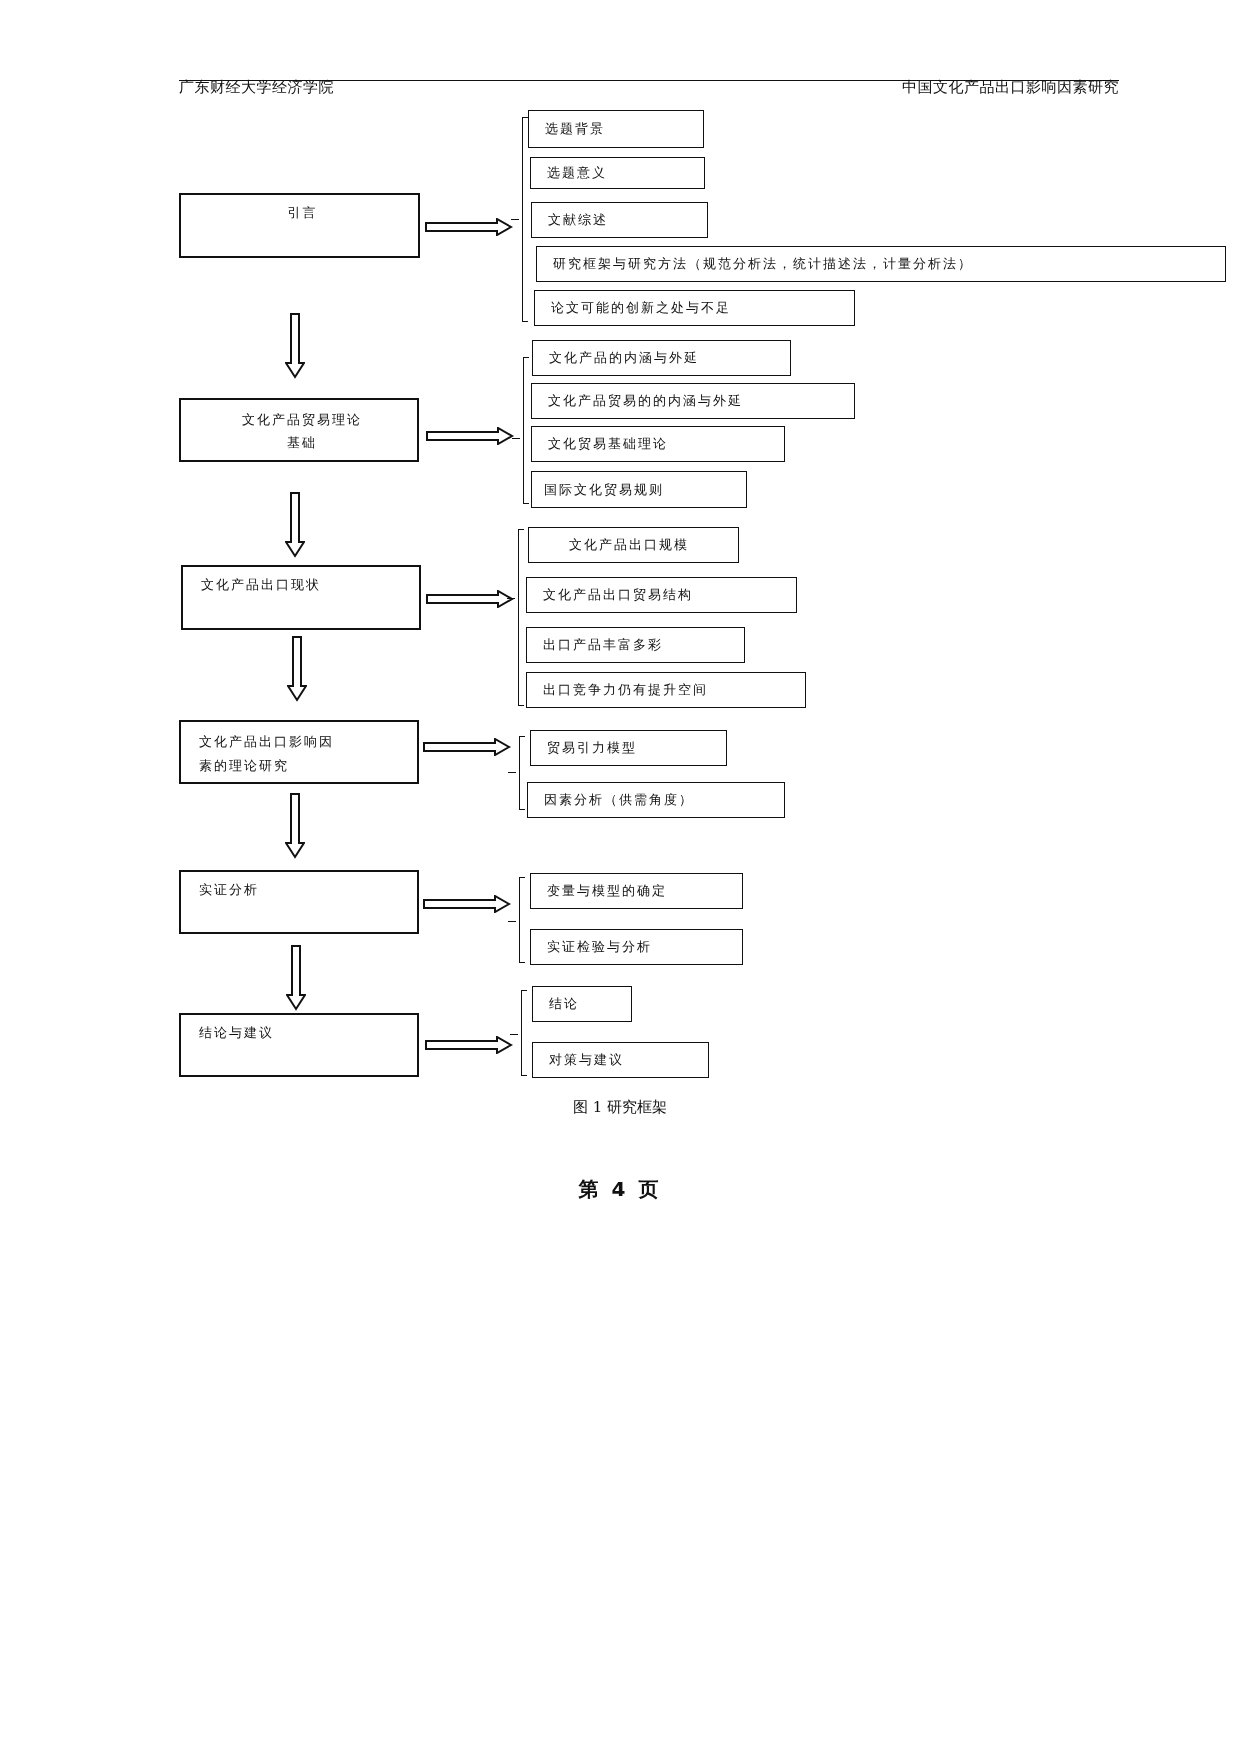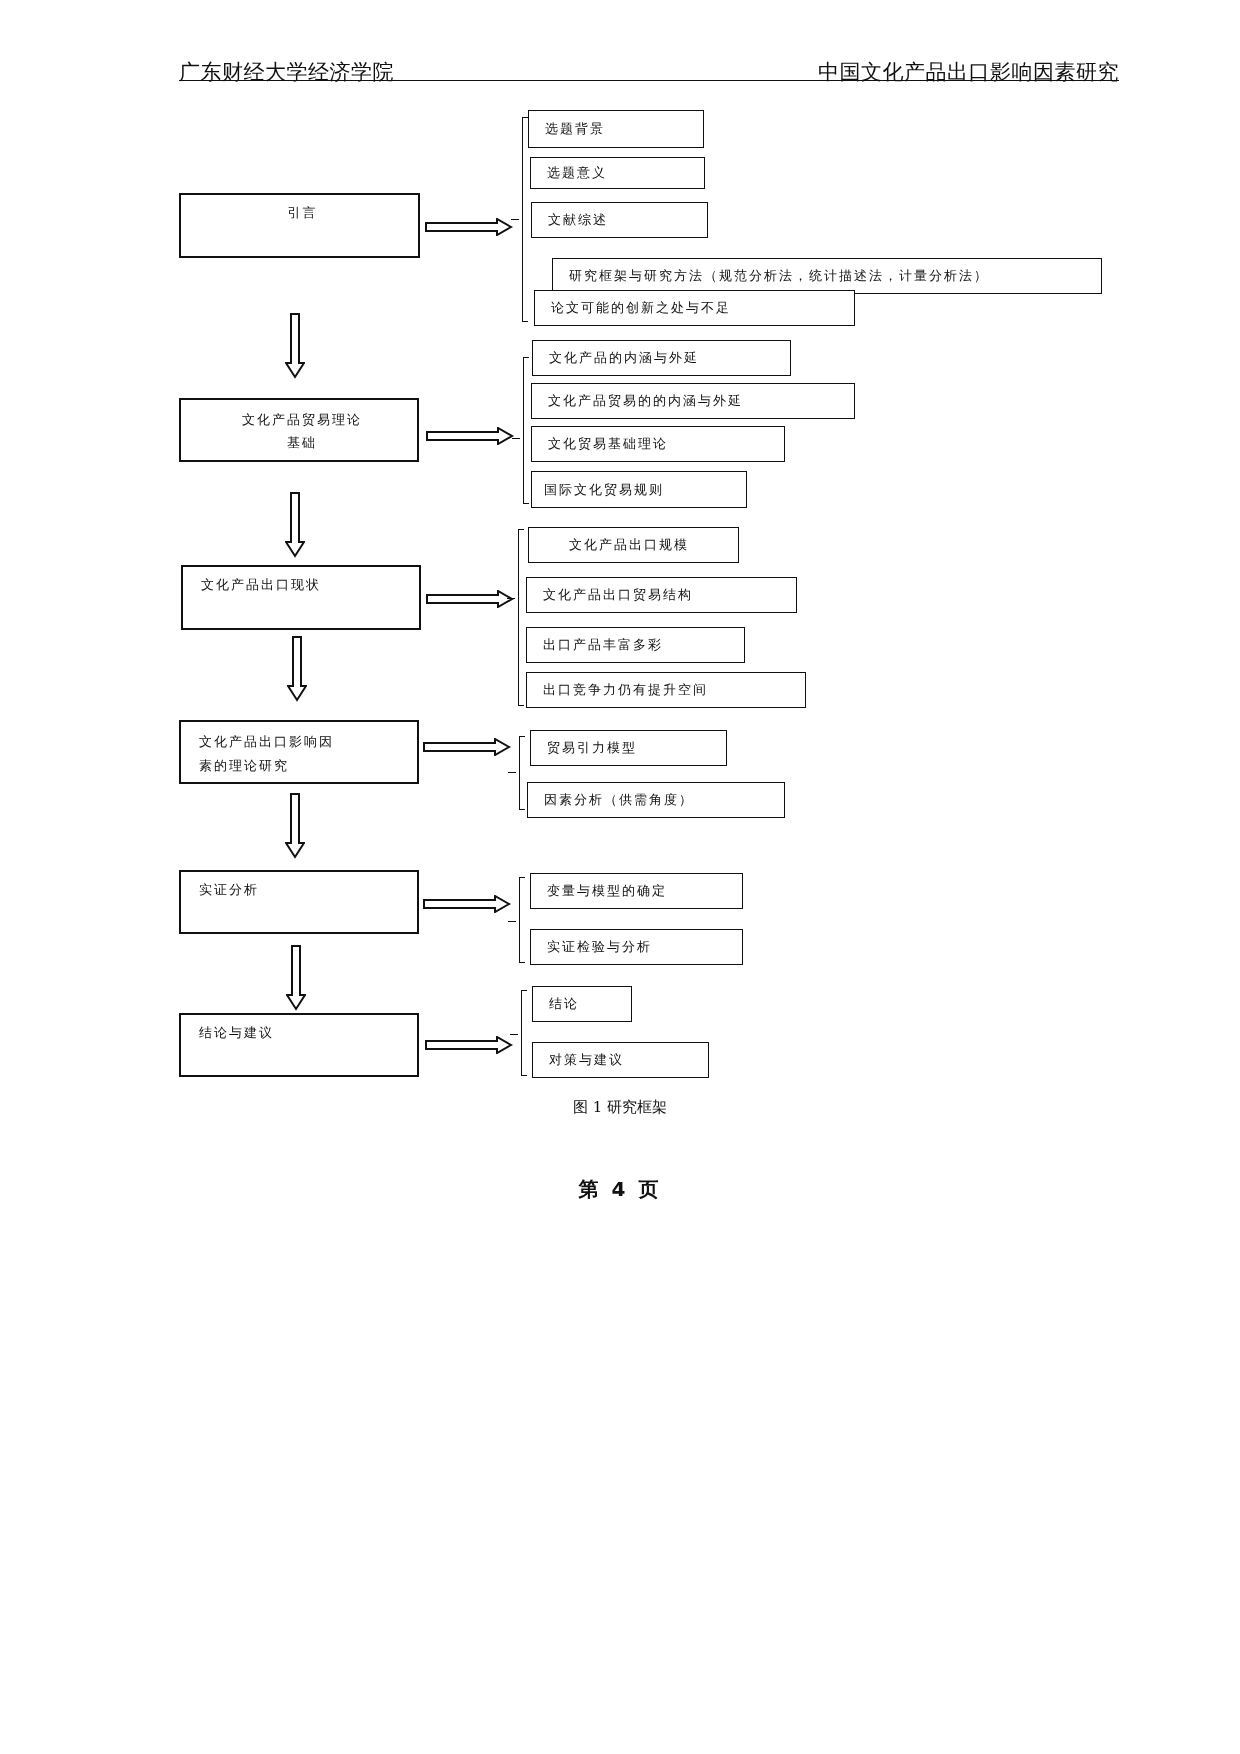--- a/index.html
+++ b/index.html
@@ -1,18 +1,18 @@
 <!DOCTYPE html>
 <html><head>
 <meta charset="utf-8">
 <style>
   html, body { margin:0; padding:0; background:#ffffff; }
   body { width:1240px; height:1754px; position:relative; overflow:hidden;
          font-family:"DejaVu Sans","Liberation Sans",sans-serif; color:#111; }
-  .hdr { position:absolute; top:58px; font-size:21px; letter-spacing:0.5px; }
+  .hdr { position:absolute; top:78px; font-size:15px; letter-spacing:0.5px; }
   .hdr-left { left:179px; }
   .hdr-right { right:121px; }
   .hdr-rule { position:absolute; left:179px; width:940px; top:80px; height:0; border-top:1.5px solid #111; }
   .box { position:absolute; border:2px solid #111; background:#fff; box-sizing:border-box;
          font-size:13px; line-height:24px; letter-spacing:2px; }
   .main { border-width:2.5px; }
   .sub { border-width:1.5px; padding:0 0 0 16px; display:flex; align-items:center; white-space:nowrap; }
   .main .txt { position:absolute; left:14px; right:8px; top:6px; }
   .center .txt { text-align:center; }
   .bracket { position:absolute; border:1.5px solid #111; border-right:none; width:6px; box-sizing:border-box; }
@@ -37,21 +37,21 @@
   </div>
   <svg class="harrow" style="left:425px;top:218px;" width="88" height="18">
       <path d="M1 5 H72 V1 L86 9 L72 17 V13 H1 Z" fill="#fff" stroke="#111" stroke-width="2"></path>
     </svg>
   <div class="bracket" style="left:522px;top:117px;height:205px;">
       <div class="tick" style="top:101px;"></div>
     </div>
   <div class="box sub" style="left:528px;top:110px;width:176px;height:38px;">选题背景</div>
   <div class="box sub" style="left:530px;top:157px;width:175px;height:32px;">选题意义</div>
   <div class="box sub" style="left:531px;top:202px;width:177px;height:36px;">文献综述</div>
-  <div class="box sub" style="left:552px;top:246px;width:550px;height:36px;margin-top:12px;">研究框架与研究方法（规范分析法，统计描述法，计量分析法）</div>
+  <div class="box sub" style="left:536px;top:246px;width:690px;height:36px;">研究框架与研究方法（规范分析法，统计描述法，计量分析法）</div>
   <div class="box sub" style="left:534px;top:290px;width:321px;height:36px;">论文可能的创新之处与不足</div>
 
   <svg class="varrow" style="left:285px;top:313px;" width="20" height="66">
       <path d="M6 1 H14 V50 H19 L10 64 L1 50 H6 Z" fill="#fff" stroke="#111" stroke-width="2"></path>
     </svg>
 
   <div class="box main center" style="left:179px;top:398px;width:240px;height:64px;">
     <div class="txt" style="top:8px;line-height:23px;">
       <div>文化产品贸易理论</div>
       <div>基础</div>

